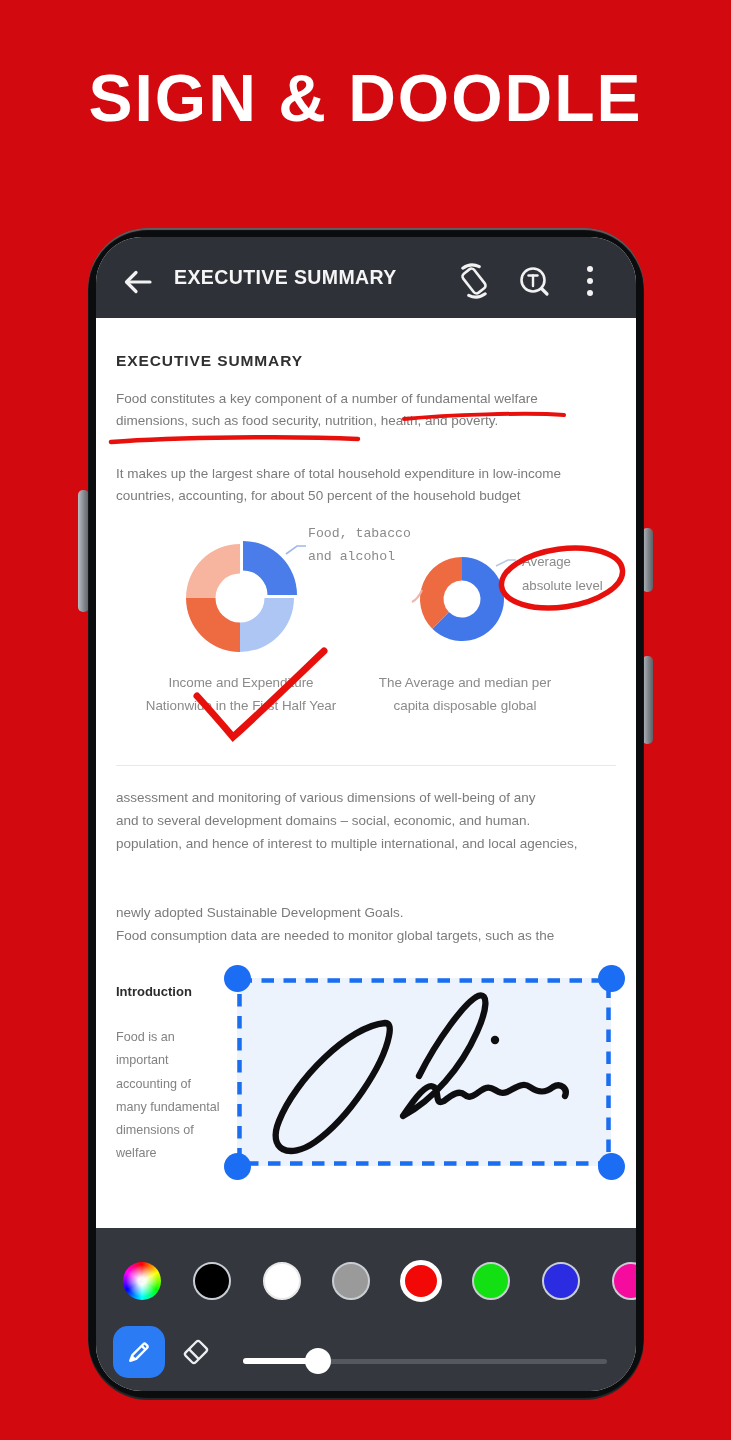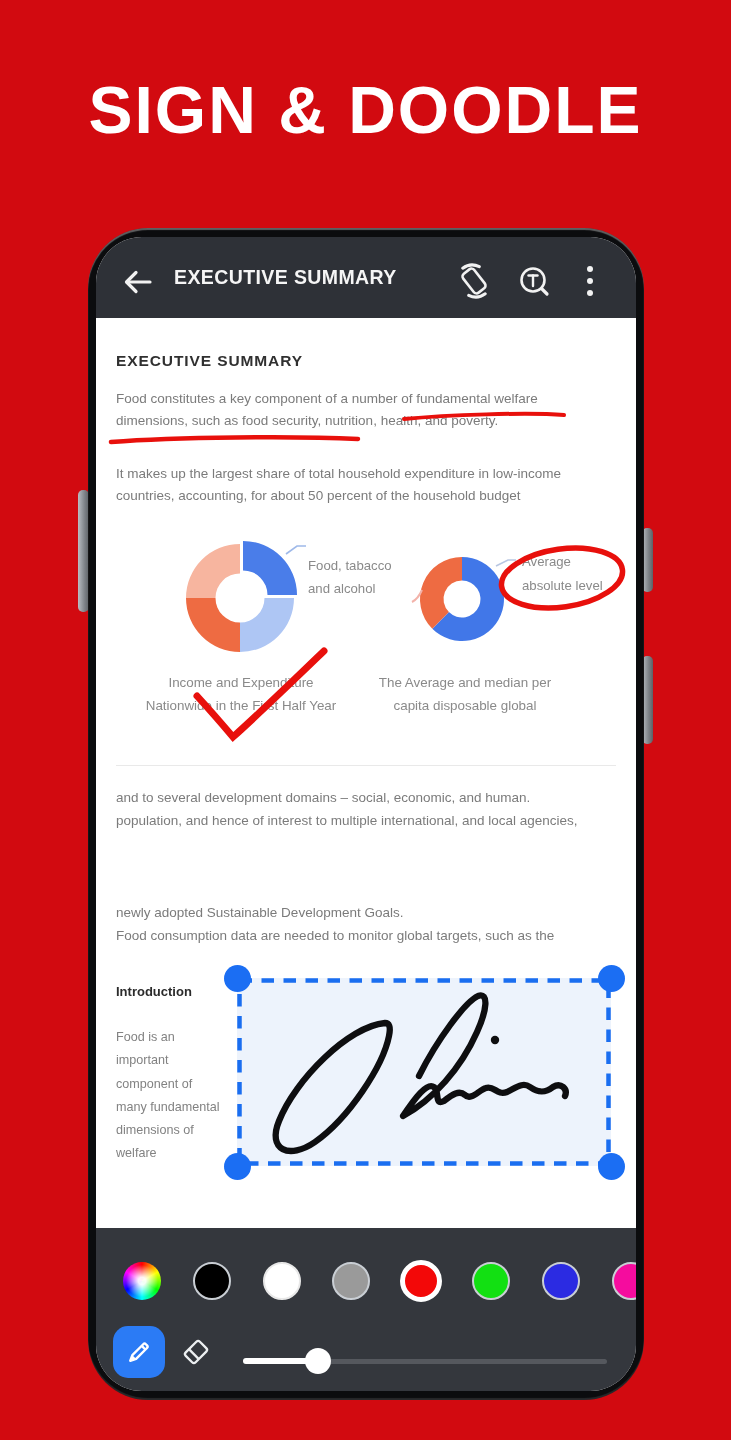--- a/index.html
+++ b/index.html
@@ -1,20 +1,20 @@
 <!DOCTYPE html>
 <html><head>
 <meta charset="utf-8">
 <style>
   html,body{margin:0;padding:0;}
   body{width:731px;height:1440px;position:relative;overflow:hidden;
        background:#d20a10;font-family:"Liberation Sans",sans-serif;}
   .abs{position:absolute;}
   
-  .banner-title{position:absolute;left:0;top:72px;width:731px;text-align:center;
+  .banner-title{position:absolute;left:0;top:60px;width:731px;text-align:center;
     color:#fff;font-size:66px;font-weight:bold;letter-spacing:2px;white-space:nowrap;}
   
   .side-btn{position:absolute;border-radius:5px;z-index:1;
     background:linear-gradient(90deg,#b9bec4,#7e8389 60%,#5c6166);}
   .phone{position:absolute;left:88px;top:228px;width:556px;height:1172px;z-index:2;
     background:#0b0c0e;border-radius:60px;
     box-shadow:inset 0 2px 1px rgba(255,255,255,.35), inset 0 -2px 1px rgba(255,255,255,.12);}
   .screen{position:absolute;left:8px;top:9px;width:540px;height:1154px;border-radius:46px;
     overflow:hidden;background:#fff;}
   
@@ -111,21 +111,21 @@
       <path d="M 144,334 A 54 54 0 0 1 90,280 L 119.5,280 A 24.5 24.5 0 0 0 144,304.5 Z" fill="#ee6b42"></path>
       <path d="M 90,280 A 54 54 0 0 1 144,226 L 144,255.5 A 24.5 24.5 0 0 0 119.5,280 Z" fill="#f7b59f"></path>
       <path d="M 190,236 L 201,228 L 210,228" stroke="#9fb9e9" stroke-width="1.6" fill="none"></path>
 
       <path d="M 366,239 A 42 42 0 1 1 336.3,310.7 L 352.9,294.1 A 18.5 18.5 0 1 0 366,262.5 Z" fill="#4177e8"></path>
       <path d="M 336.3,310.7 A 42 42 0 0 1 366,239 L 366,262.5 A 18.5 18.5 0 0 0 352.9,294.1 Z" fill="#ee6b42"></path>
       <path d="M 400,248 L 412,242 L 420,242" stroke="#b9c7e2" stroke-width="1.6" fill="none"></path>
       <path d="M 316,284 Q 322,281 326,272" stroke="#f3b3aa" stroke-width="2" fill="none"></path>
     </svg>
 
-    <div class="callout" style="left:212px;top:236px;">
+    <div class="callout" style="left:212px;top:204px;font-family:Liberation Mono, monospace;">
       <div>Food, tabacco</div>
       <div>and alcohol</div>
     </div>
 
     <div class="callout" style="left:426px;top:232px;line-height:24px;">
       <div>Average</div>
       <div>absolute level</div>
     </div>
 
     <div class="cap" style="left:25px;top:354px;">
@@ -134,35 +134,36 @@
     </div>
 
     <div class="cap" style="left:249px;top:354px;">
       <div>The Average and median per</div>
       <div>capita disposable global</div>
     </div>
 
     <div class="divider"></div>
 
     <div class="para w" style="left:20px;top:468px;">
+      <div>assessment and monitoring of various dimensions of well-being of any</div>
       <div>and to several development domains – social, economic, and human.</div>
       <div>population, and hence of interest to multiple international, and local agencies,</div>
     </div>
 
     <div class="para w" style="left:20px;top:583px;">
       <div>newly adopted Sustainable Development Goals.</div>
       <div>Food consumption data are needed to monitor global targets, such as the</div>
     </div>
 
     <div class="intro-h">Introduction</div>
 
     <div class="intro">
       <div>Food is an</div>
       <div>important</div>
-      <div>component of</div>
+      <div>accounting of</div>
       <div>many fundamental</div>
       <div>dimensions of</div>
       <div>welfare</div>
     </div>
 
     <div class="sigbox-bg"></div>
     <svg class="abs" style="left:141px;top:660px;z-index:4;" width="374" height="188" viewBox="0 0 374 188">
       <rect x="2.5" y="2.5" width="369" height="183" fill="none" stroke="#1a6ef0" stroke-width="4.5" stroke-dasharray="12.5 9.5"></rect>
       <g stroke="#0e0e10" stroke-width="6.3" fill="none" stroke-linecap="round" stroke-linejoin="round">
         <path d="M 148,45 C 112,48 58,102 42,143 C 30,172 52,182 78,164 C 112,140 146,88 152,58 C 154,48 152,45 148,45 Z"></path>

